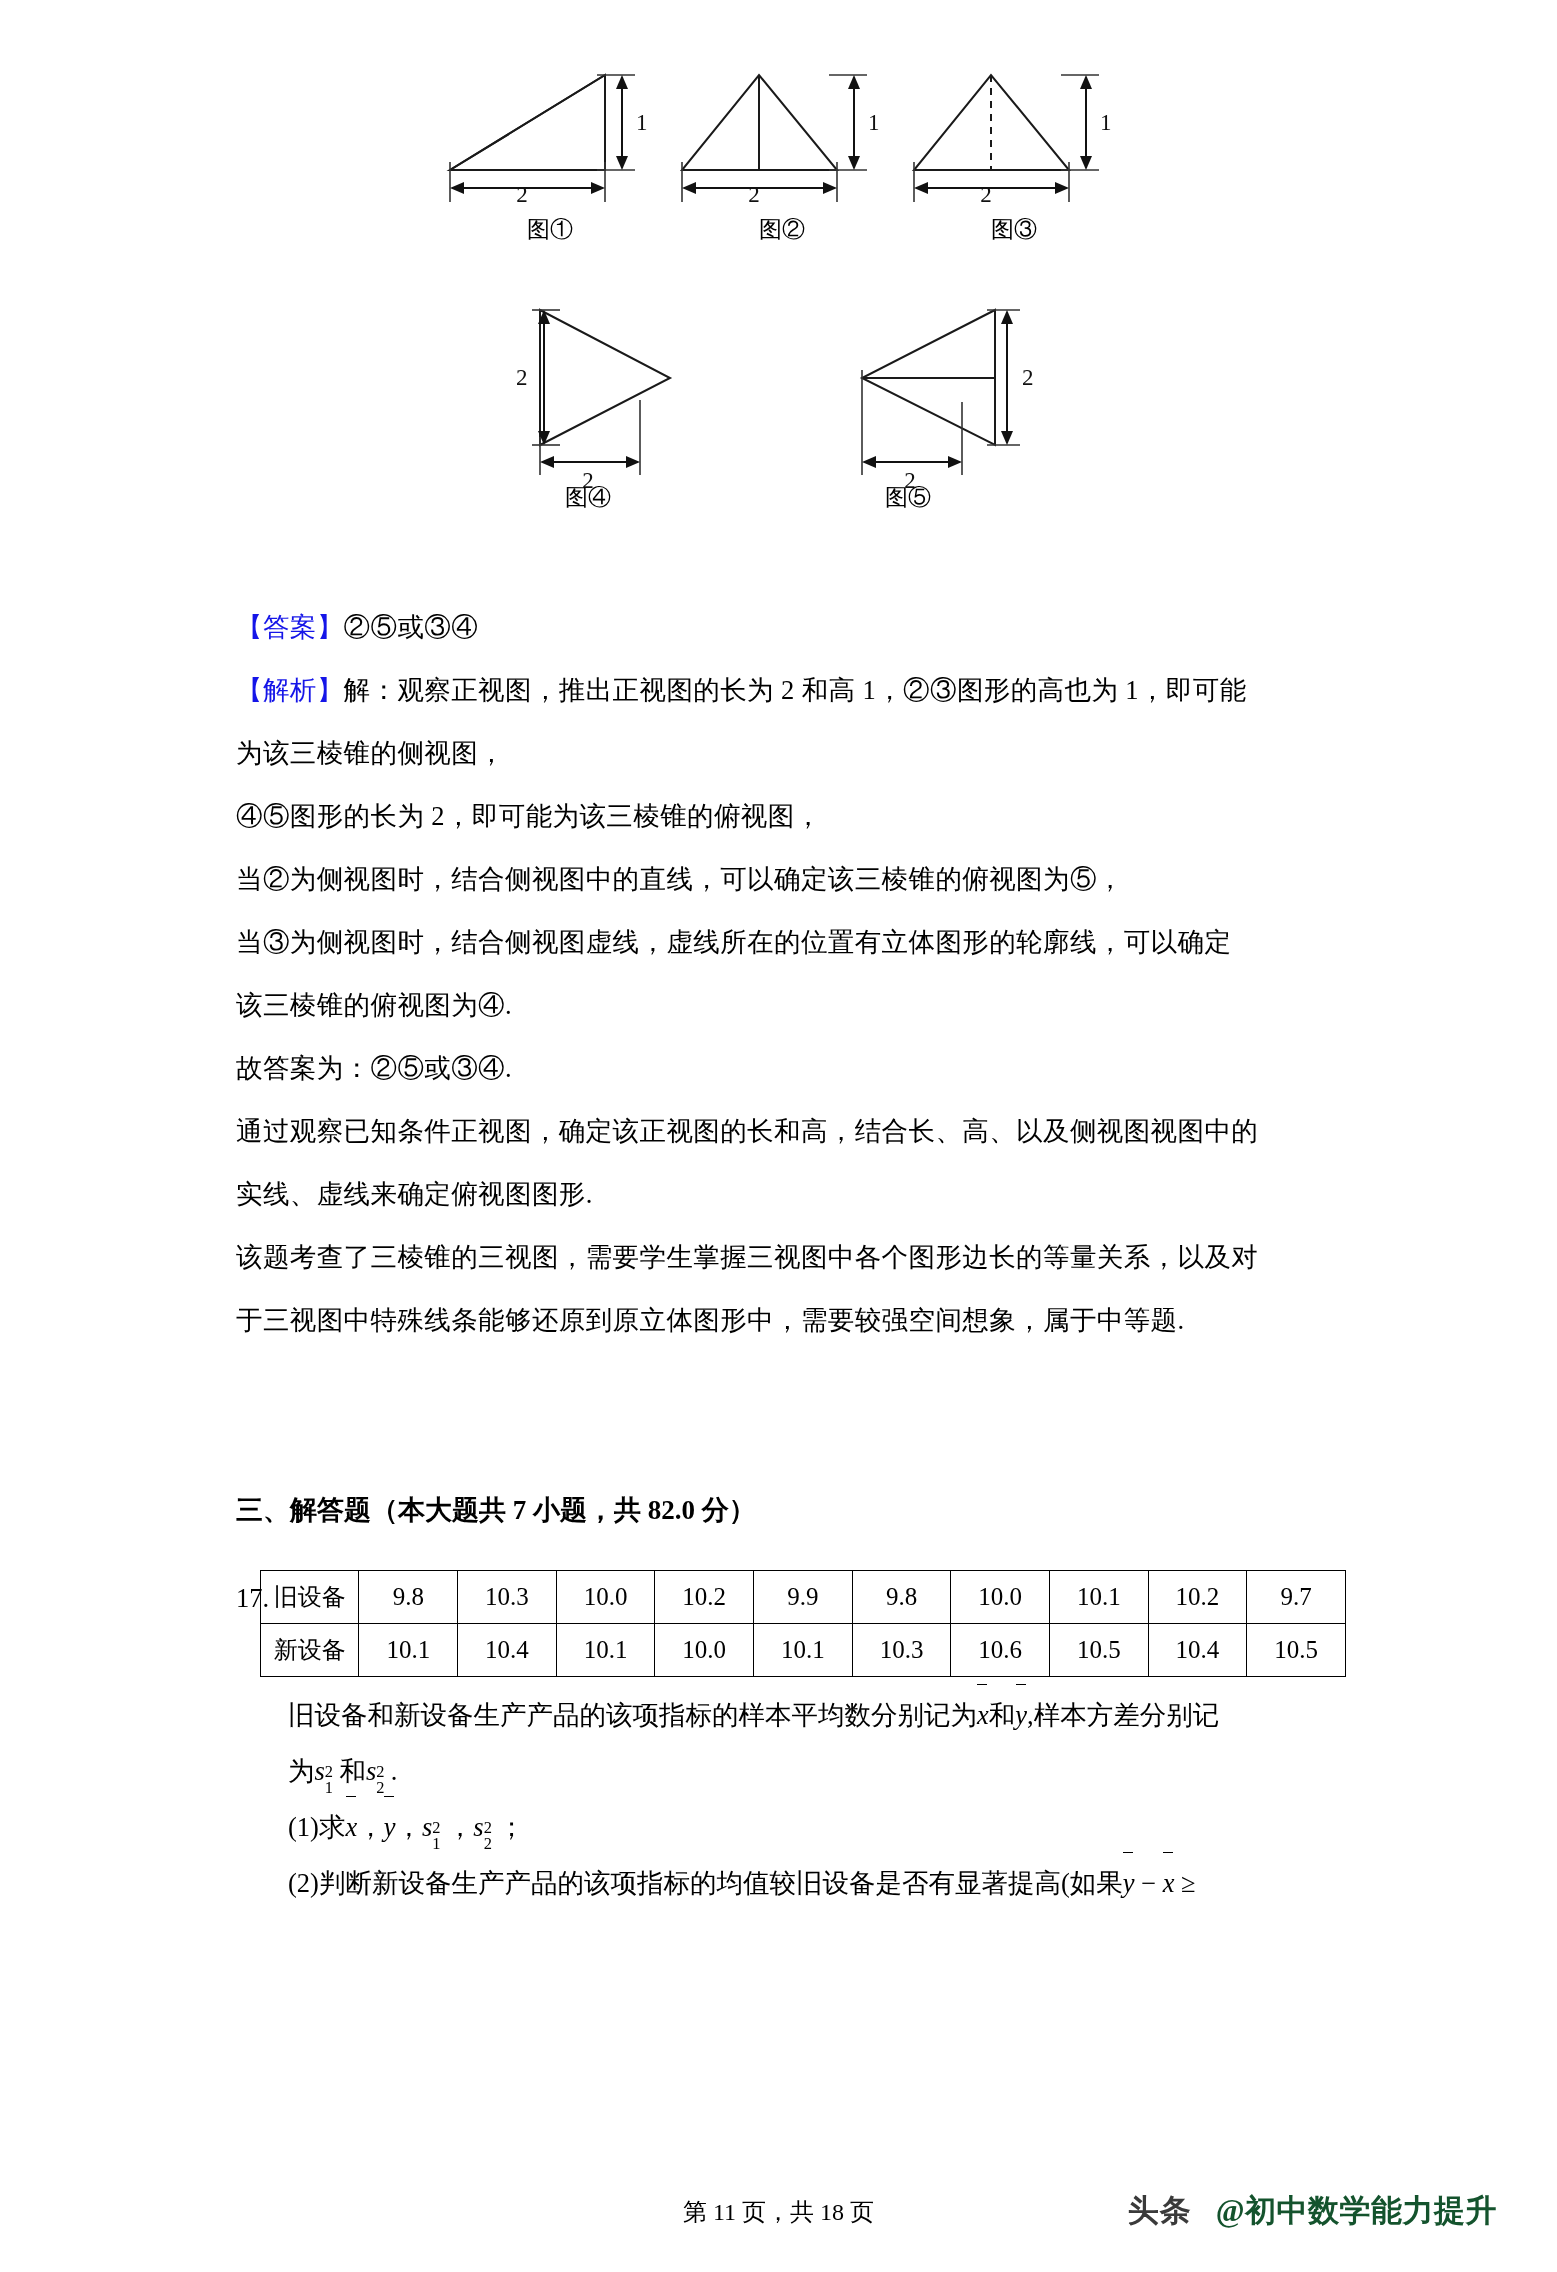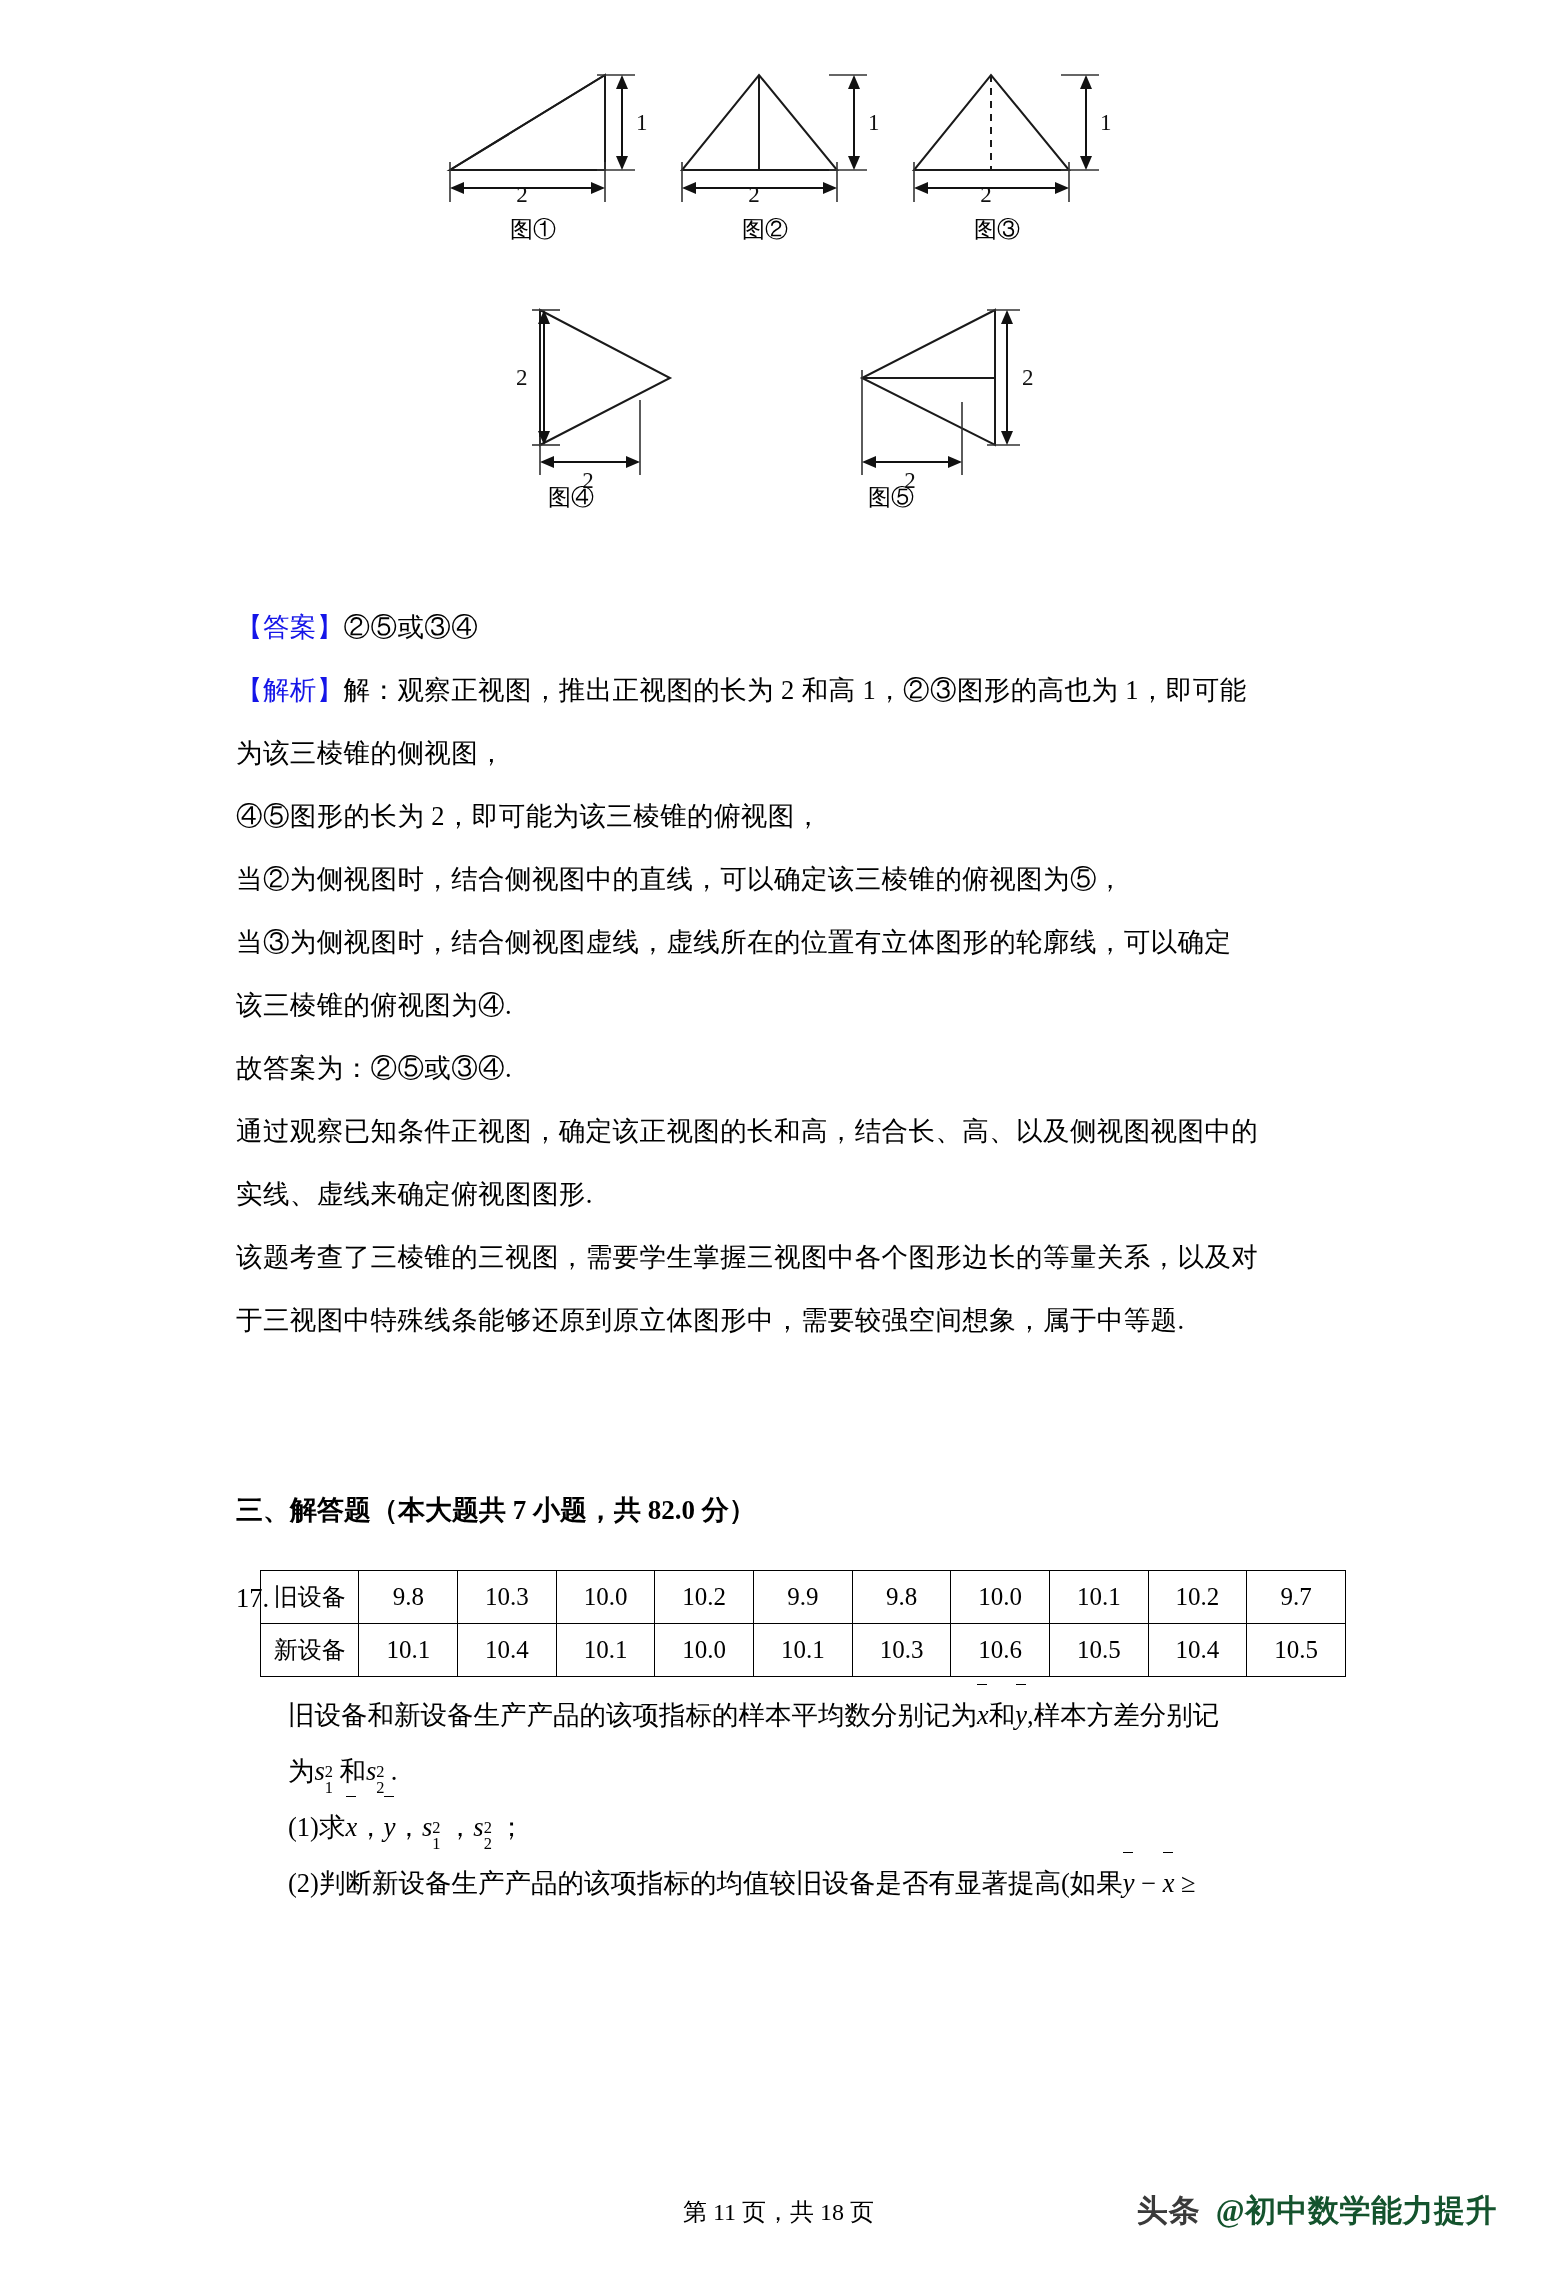--- a/index.html
+++ b/index.html
@@ -47,20 +47,21 @@
   .figbox {
     position: absolute;
   }
   .figcap {
     position: absolute;
     font-family: "Liberation Serif", "DejaVu Serif", serif;
     font-size: 23px;
     line-height: 1;
     white-space: nowrap;
     color: #000;
+    margin-left: 17px;
   }
 
   
   .text-col {
     position: absolute;
     left: 236px;
     top: 596px;
     width: 1100px;
   }
   .para {
@@ -170,21 +171,21 @@
     width: 1557px;
     text-align: center;
     font-size: 24px;
   }
   .watermark {
     position: absolute;
     right: 60px;
     top: 2190px;
     display: flex;
     align-items: center;
-    gap: 15px;
+    gap: 24px;
     color: #2b2b2b;
   }
   .wm-logo {
     font-size: 31px;
     font-weight: bold;
     letter-spacing: 1px;
     color: #3a3a3a;
   }
   .wm-text {
     font-size: 31px;

